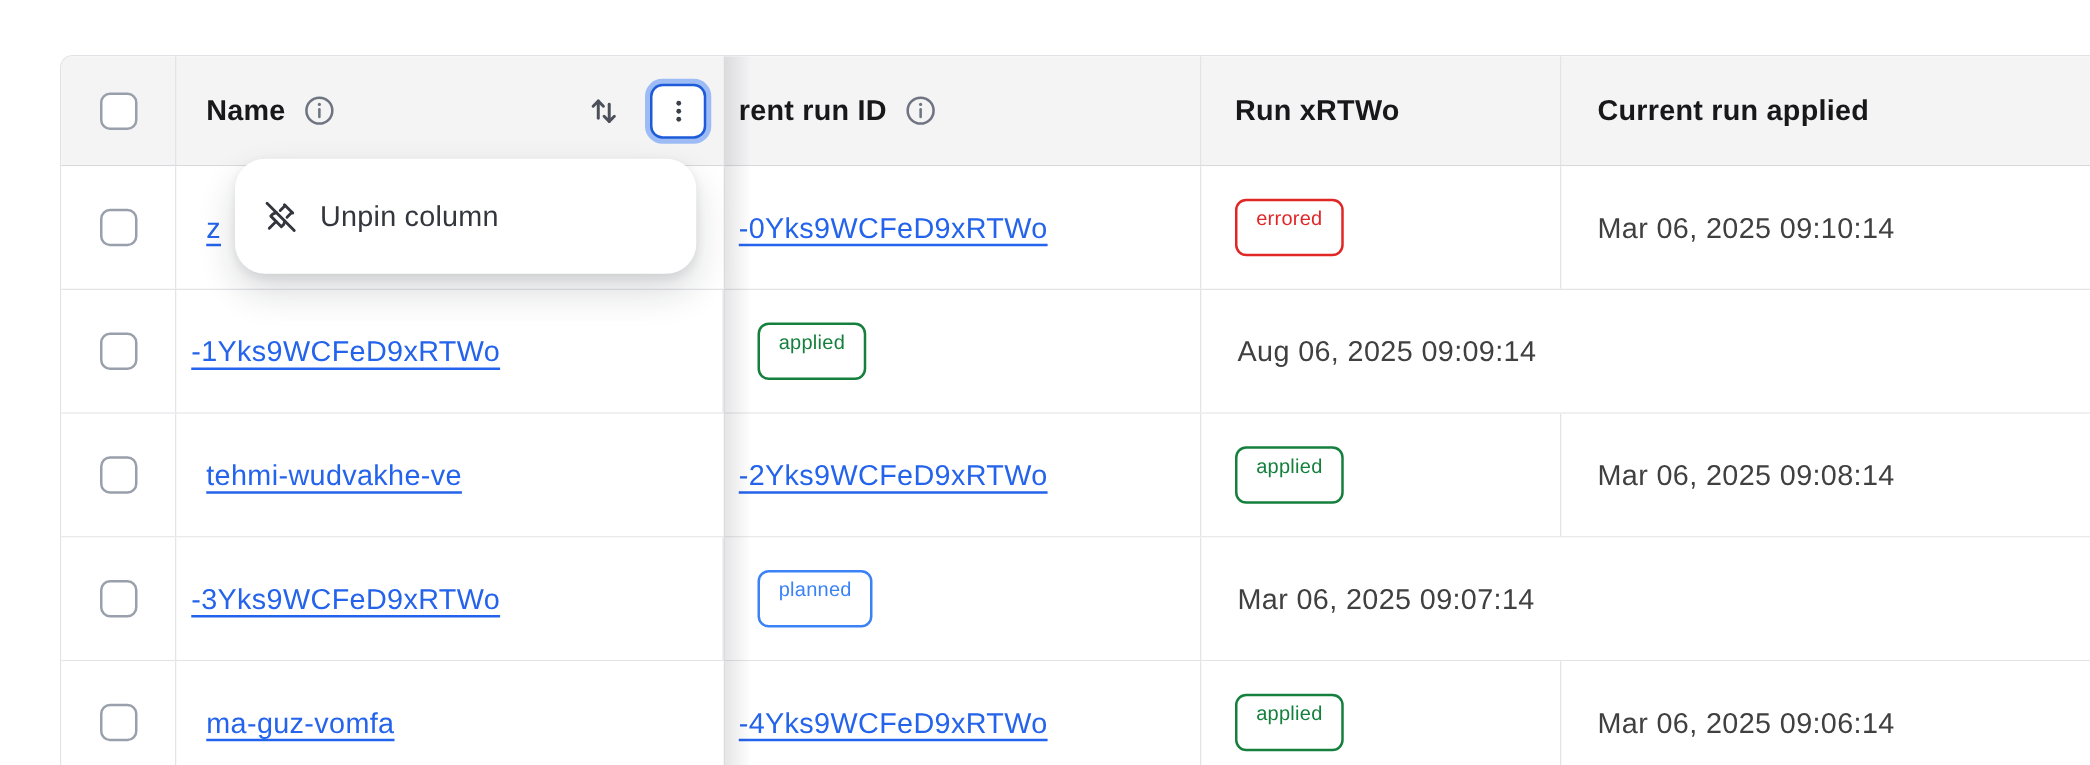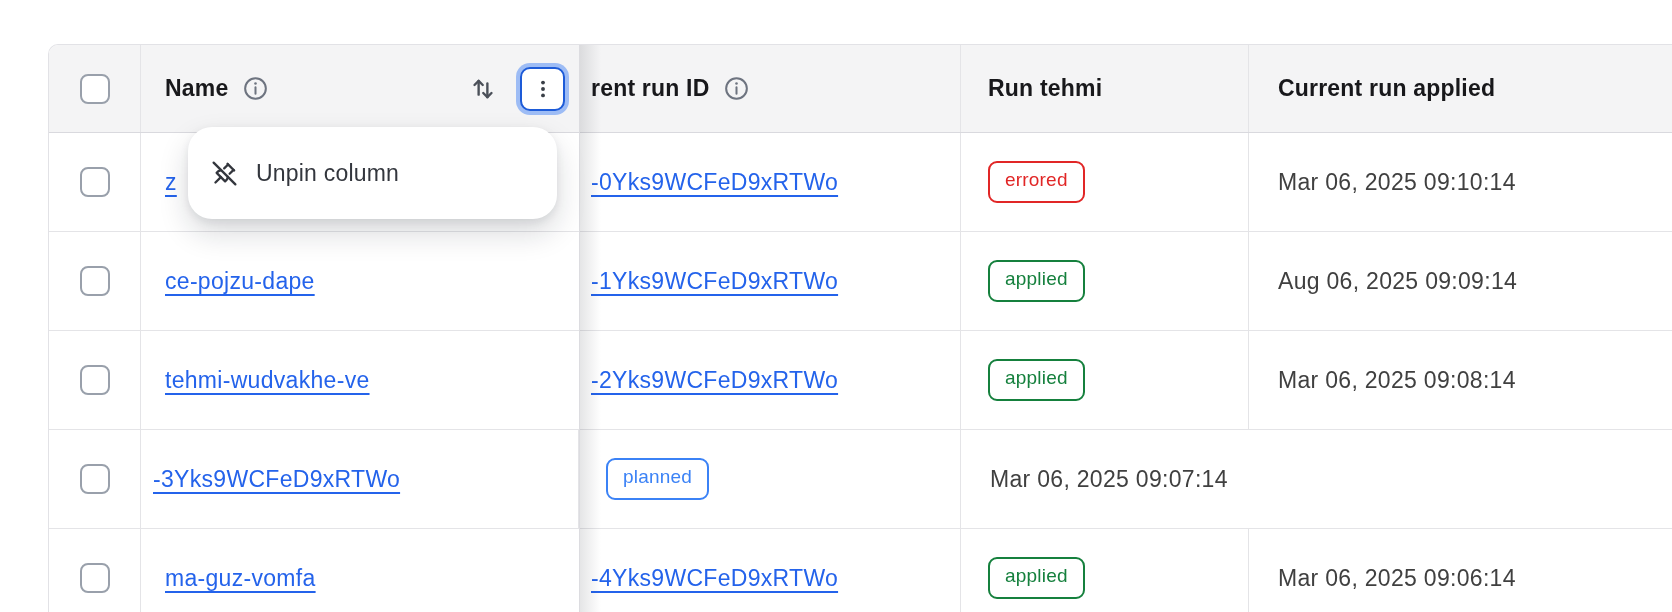--- a/index.html
+++ b/index.html
@@ -89,24 +89,24 @@
     cursor: pointer;
   }
   .timestamp {
     color: #404040;
     font-size: 23px;
     letter-spacing: 0.3px;
     white-space: nowrap;
   }
   .badge {
     display: inline-block;
-    padding: 6px 15px 10px;
+    padding: 6px 15px 18px;
     border: 2px solid currentColor;
     border-radius: 9px;
-    font-size: 19px;
+    font-size: 16px;
     letter-spacing: 0.2px;
     white-space: nowrap;
   }
   .badge[data-color="red"]    { color: #e12626; }
   .badge[data-color="green"]  { color: #15803d; }
   .badge[data-color="orange"] { color: #3b82f6; }
 
   
   .menu {
     position: absolute; left: 188px; top: 127px;
@@ -172,21 +172,21 @@
       <span class="icon info-ic">
         <svg width="27" height="27" viewBox="0 0 24 24" fill="none" stroke="currentColor" stroke-width="1.8">
           <circle cx="12" cy="12" r="9.2"></circle>
           <line x1="12" y1="11" x2="12" y2="16.6" stroke-linecap="round"></line>
           <circle cx="12" cy="7.6" r="1.15" fill="currentColor" stroke="none"></circle>
         </svg>
       </span>
     </div>
 
     <div class="cell col-status">
-      <span>Run tehmi</span>
+      <span>Run xRTWo</span>
     </div>
 
     <div class="cell col-applied">
       <span>Current run applied</span>
     </div>
   </div>
 
   <div id="tbody">
   <div class="trow">
     <div class="cell col-check">
@@ -202,23 +202,20 @@
       <span class="badge" data-color="red">errored</span>
     </div>
     <div class="cell col-applied">
       <span class="timestamp">Mar 06, 2025 09:10:14</span>
     </div>
   </div>
 
   <div class="trow">
     <div class="cell col-check">
       <span class="checkbox"></span>
-    </div>
-    <div class="cell col-name">
-      <a class="link">ce-pojzu-dape</a>
     </div>
     <div class="cell col-id">
       <a class="link">-1Yks9WCFeD9xRTWo</a>
     </div>
     <div class="cell col-status">
       <span class="badge" data-color="green">applied</span>
     </div>
     <div class="cell col-applied">
       <span class="timestamp">Aug 06, 2025 09:09:14</span>
     </div>

